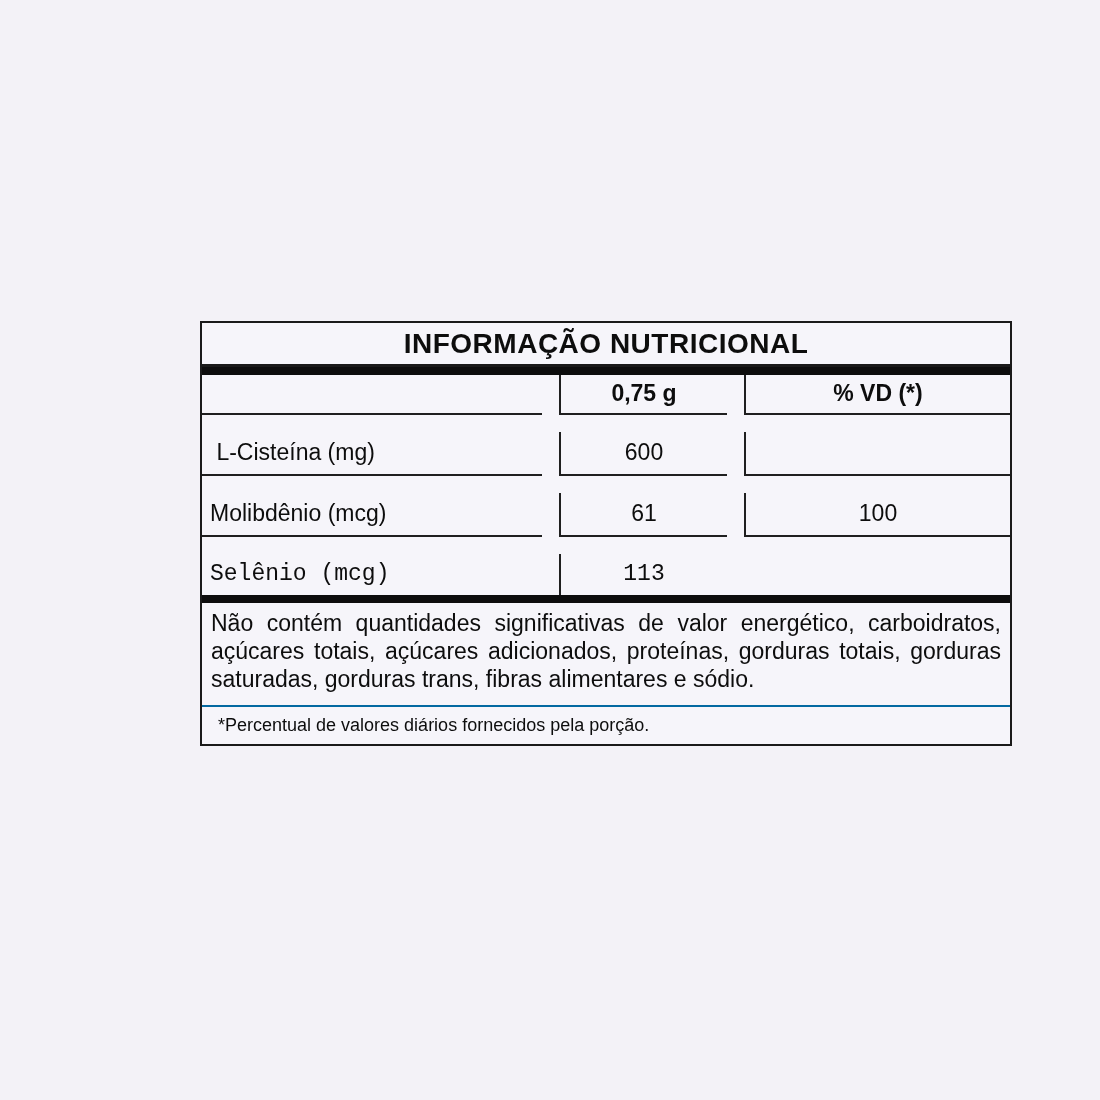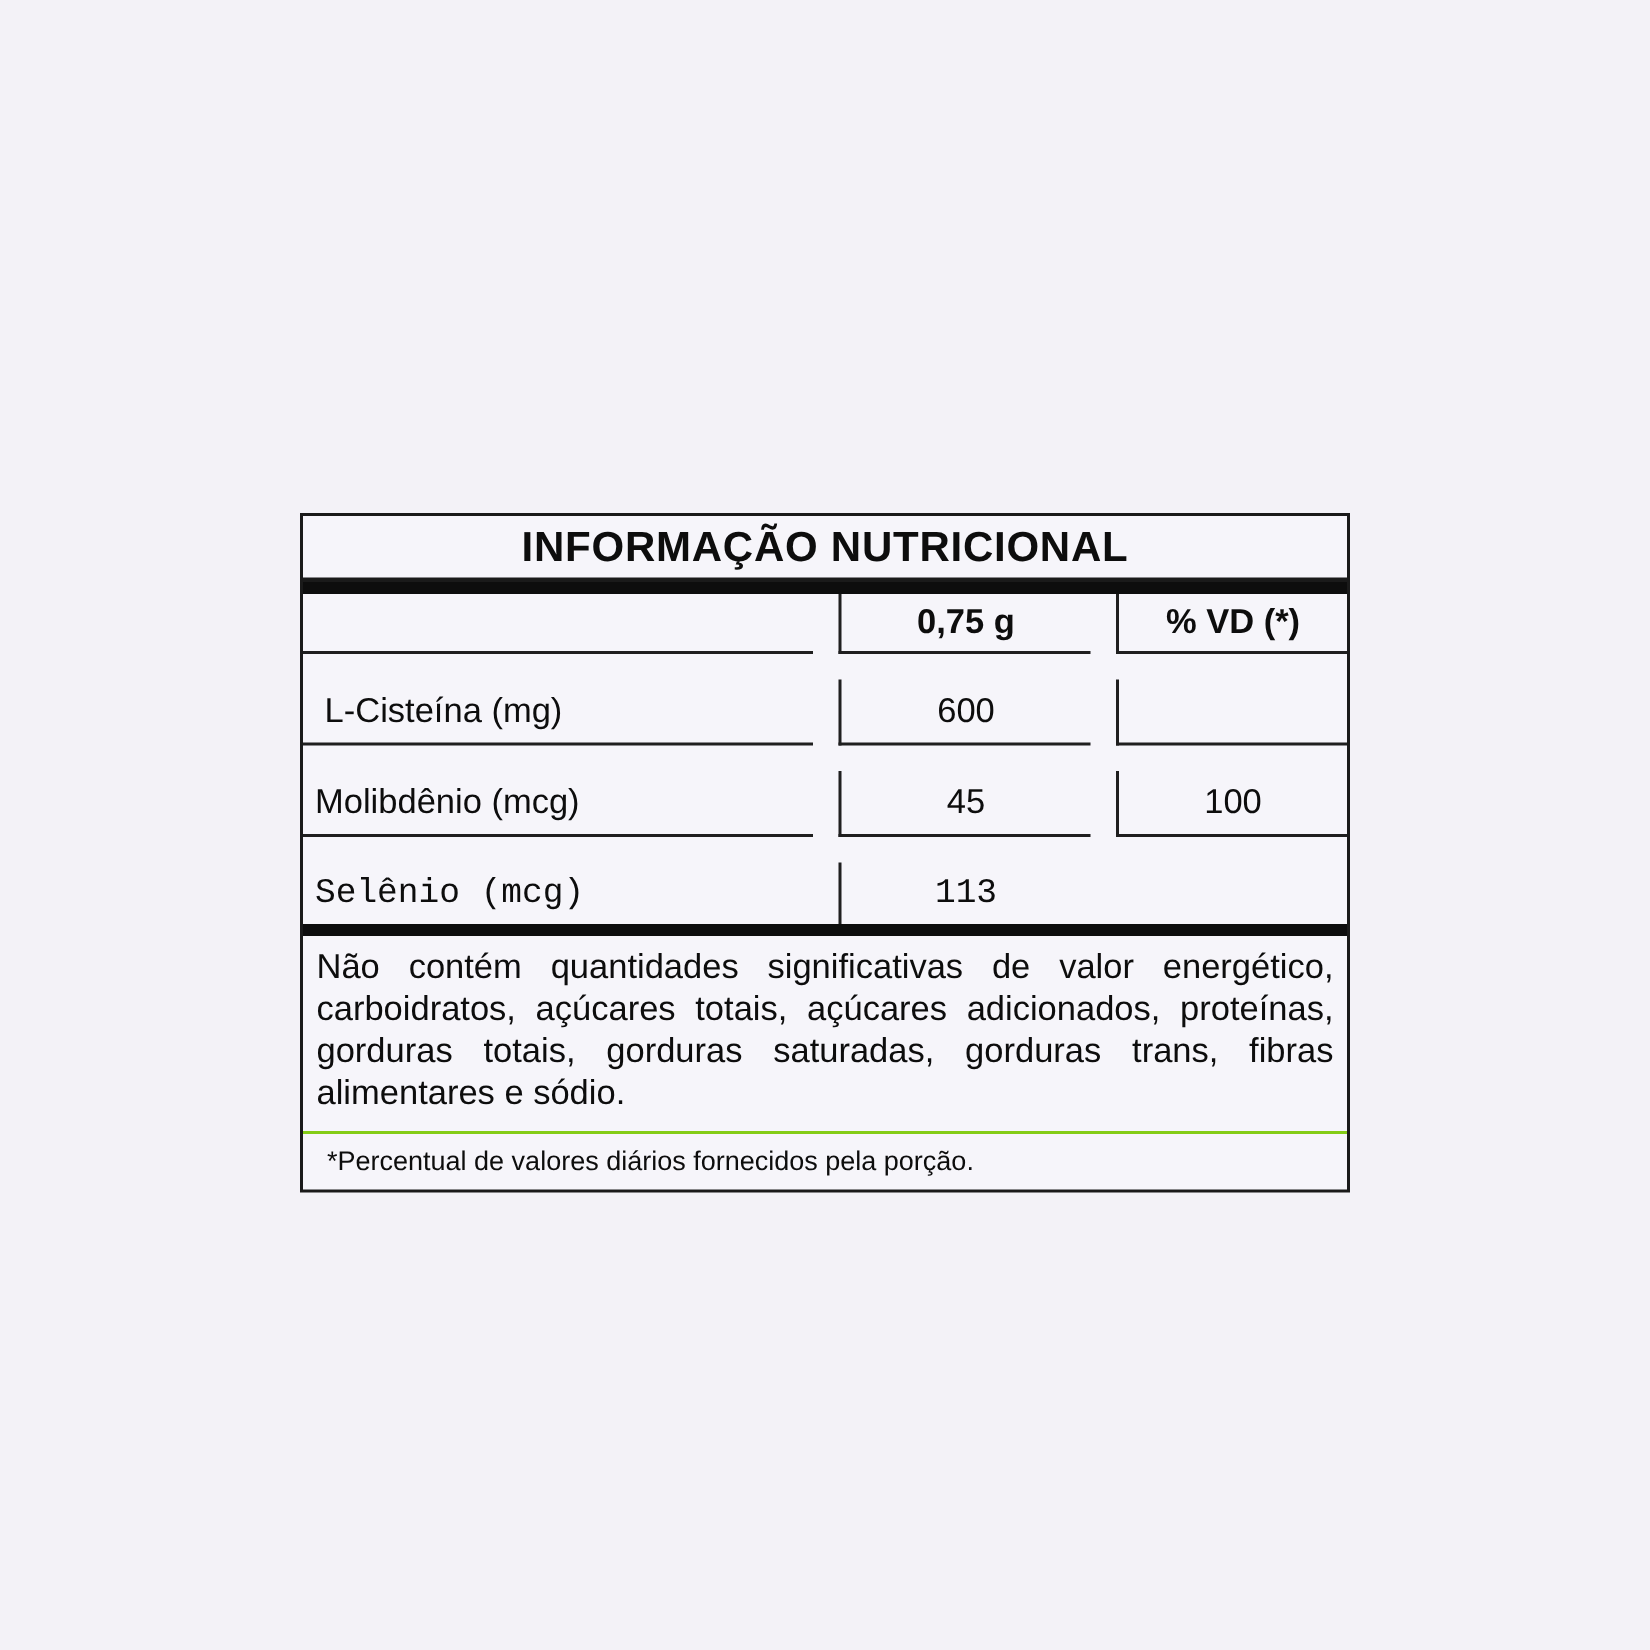--- a/index.html
+++ b/index.html
@@ -13,22 +13,22 @@
   }
   .canvas {
     position: relative;
     width: 1100px;
     height: 1100px;
     overflow: hidden;
   }
   .nutrition-label {
     position: absolute;
     left: 200px;
-    top: 342px;
-    width: 700px;
+    top: 321px;
+    width: 812px;
     box-sizing: border-box;
     border: 2px solid #1a1a1a;
     background: #f6f5fa;
   }
   .title-row {
     box-sizing: border-box;
     height: 44px;
     border-bottom: 3px solid #1a1a1a;
     display: flex;
     align-items: center;
@@ -73,21 +73,21 @@
     text-align: center;
   }
   .cell.header {
     font-weight: bold;
     padding-top: 5px;
     padding-bottom: 6px;
   }
   .data-grid .row-last { border-bottom: none; font-family: Liberation Mono, monospace; }
   .disclaimer-block {
     box-sizing: border-box;
-    border-bottom: 2px solid #84cc16;
+    border-bottom: 2px solid #0369a1;
     padding: 6px 9px 12px 9px;
   }
   .disclaimer-text {
     font-size: 23px;
     line-height: 28px;
     text-align: justify;
     text-justify: inter-word;
   }
   .footnote-block {
     box-sizing: border-box;
@@ -116,21 +116,21 @@
 
       <div class="cell header col1"></div>
       <div class="cell header col2">0,75 g</div>
       <div class="cell header col3">% VD (*)</div>
 
       <div class="cell col1"> L-Cisteína (mg)</div>
       <div class="cell col2">600</div>
       <div class="cell col3"></div>
 
       <div class="cell col1">Molibdênio (mcg)</div>
-      <div class="cell col2">45</div>
+      <div class="cell col2">61</div>
       <div class="cell col3">100</div>
 
       <div class="cell col1 row-last">Selênio (mcg)</div>
       <div class="cell col3 row-last">113</div>
     </div>
 
     <div class="thick-bar"></div>
 
     <div class="disclaimer-block">
       <div class="disclaimer-text">Não contém quantidades significativas de valor energético, carboidratos, açúcares totais, açúcares adicionados, proteínas, gorduras totais, gorduras saturadas, gorduras trans, fibras alimentares e sódio.</div>

